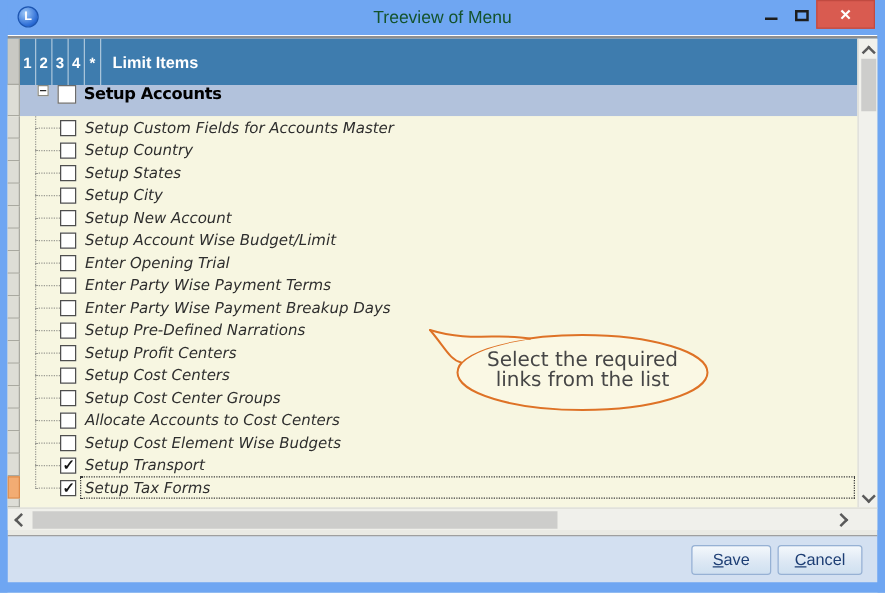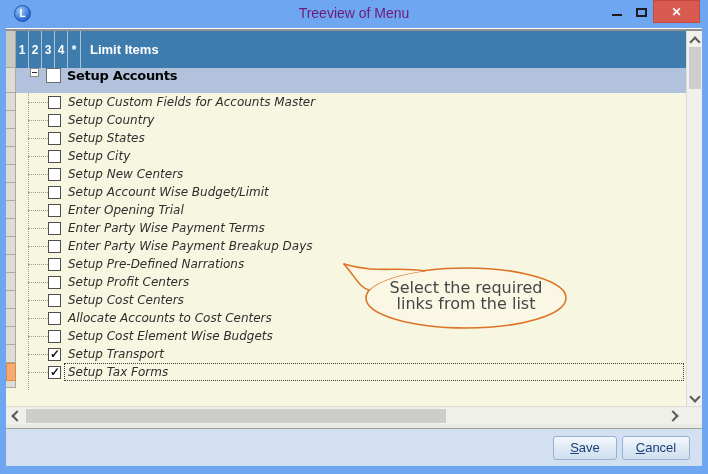--- a/index.html
+++ b/index.html
@@ -10,21 +10,21 @@
             border-left:6px solid #6FA6F2; border-right:6px solid #6FA6F2; border-bottom:8px solid #6FA6F2;
             overflow:hidden; }
 
   
   .titlebar { position:relative; height:28px; background:#6FA6F2; }
   .app-icon { position:absolute; left:8px; top:5px; width:17px; height:17px; border-radius:50%;
               background:radial-gradient(circle at 35% 30%, #9CC8F8, #2B6BD5 70%, #1A4FA6);
               border:1px solid #1D55B0; color:#fff; font-size:10px; font-weight:bold;
               display:flex; align-items:center; justify-content:center; }
   .win-title { position:absolute; left:50%; top:5px; transform:translateX(-50%);
-               font-size:14px; color:#701a75; white-space:nowrap; }
+               font-size:14px; color:#14532d; white-space:nowrap; }
   .controls { position:absolute; right:2px; top:0; height:28px; display:flex; align-items:flex-start; }
   .ctl { width:24px; height:23px; display:flex; align-items:center; justify-content:center; }
   .glyph-min { width:10px; height:2px; background:#1d1d1d; margin-top:6px; }
   .glyph-max { width:11px; height:9px; border:2px solid #1d1d1d; background:transparent; margin-top:2px; }
   .ctl-close { width:47px; height:23px; background:#D95B50; border:1px solid #C14A40;
                color:#fff; font-size:12px; font-weight:bold;
                display:flex; align-items:center; justify-content:center; }
 
   .frame-top { height:3px; background:linear-gradient(to bottom, #ffffff 34%, #8F8F8F 34%); }
 
@@ -179,21 +179,21 @@
     <div class="gutter-cell"></div>
     <div class="dots"></div>
     <div class="cb"></div>
     <div class="item-label">Setup City</div>
 
   </div>
         <div class="row">
     <div class="gutter-cell"></div>
     <div class="dots"></div>
     <div class="cb"></div>
-    <div class="item-label">Setup New Centers</div>
+    <div class="item-label">Setup New Account</div>
 
   </div>
         <div class="row">
     <div class="gutter-cell"></div>
     <div class="dots"></div>
     <div class="cb"></div>
     <div class="item-label">Setup Account Wise Budget/Limit</div>
 
   </div>
         <div class="row">
@@ -229,20 +229,27 @@
     <div class="dots"></div>
     <div class="cb"></div>
     <div class="item-label">Setup Profit Centers</div>
 
   </div>
         <div class="row">
     <div class="gutter-cell"></div>
     <div class="dots"></div>
     <div class="cb"></div>
     <div class="item-label">Setup Cost Centers</div>
+
+  </div>
+        <div class="row">
+    <div class="gutter-cell"></div>
+    <div class="dots"></div>
+    <div class="cb"></div>
+    <div class="item-label">Setup Cost Center Groups</div>
 
   </div>
         <div class="row">
     <div class="gutter-cell"></div>
     <div class="dots"></div>
     <div class="cb"></div>
     <div class="item-label">Allocate Accounts to Cost Centers</div>
 
   </div>
         <div class="row">

